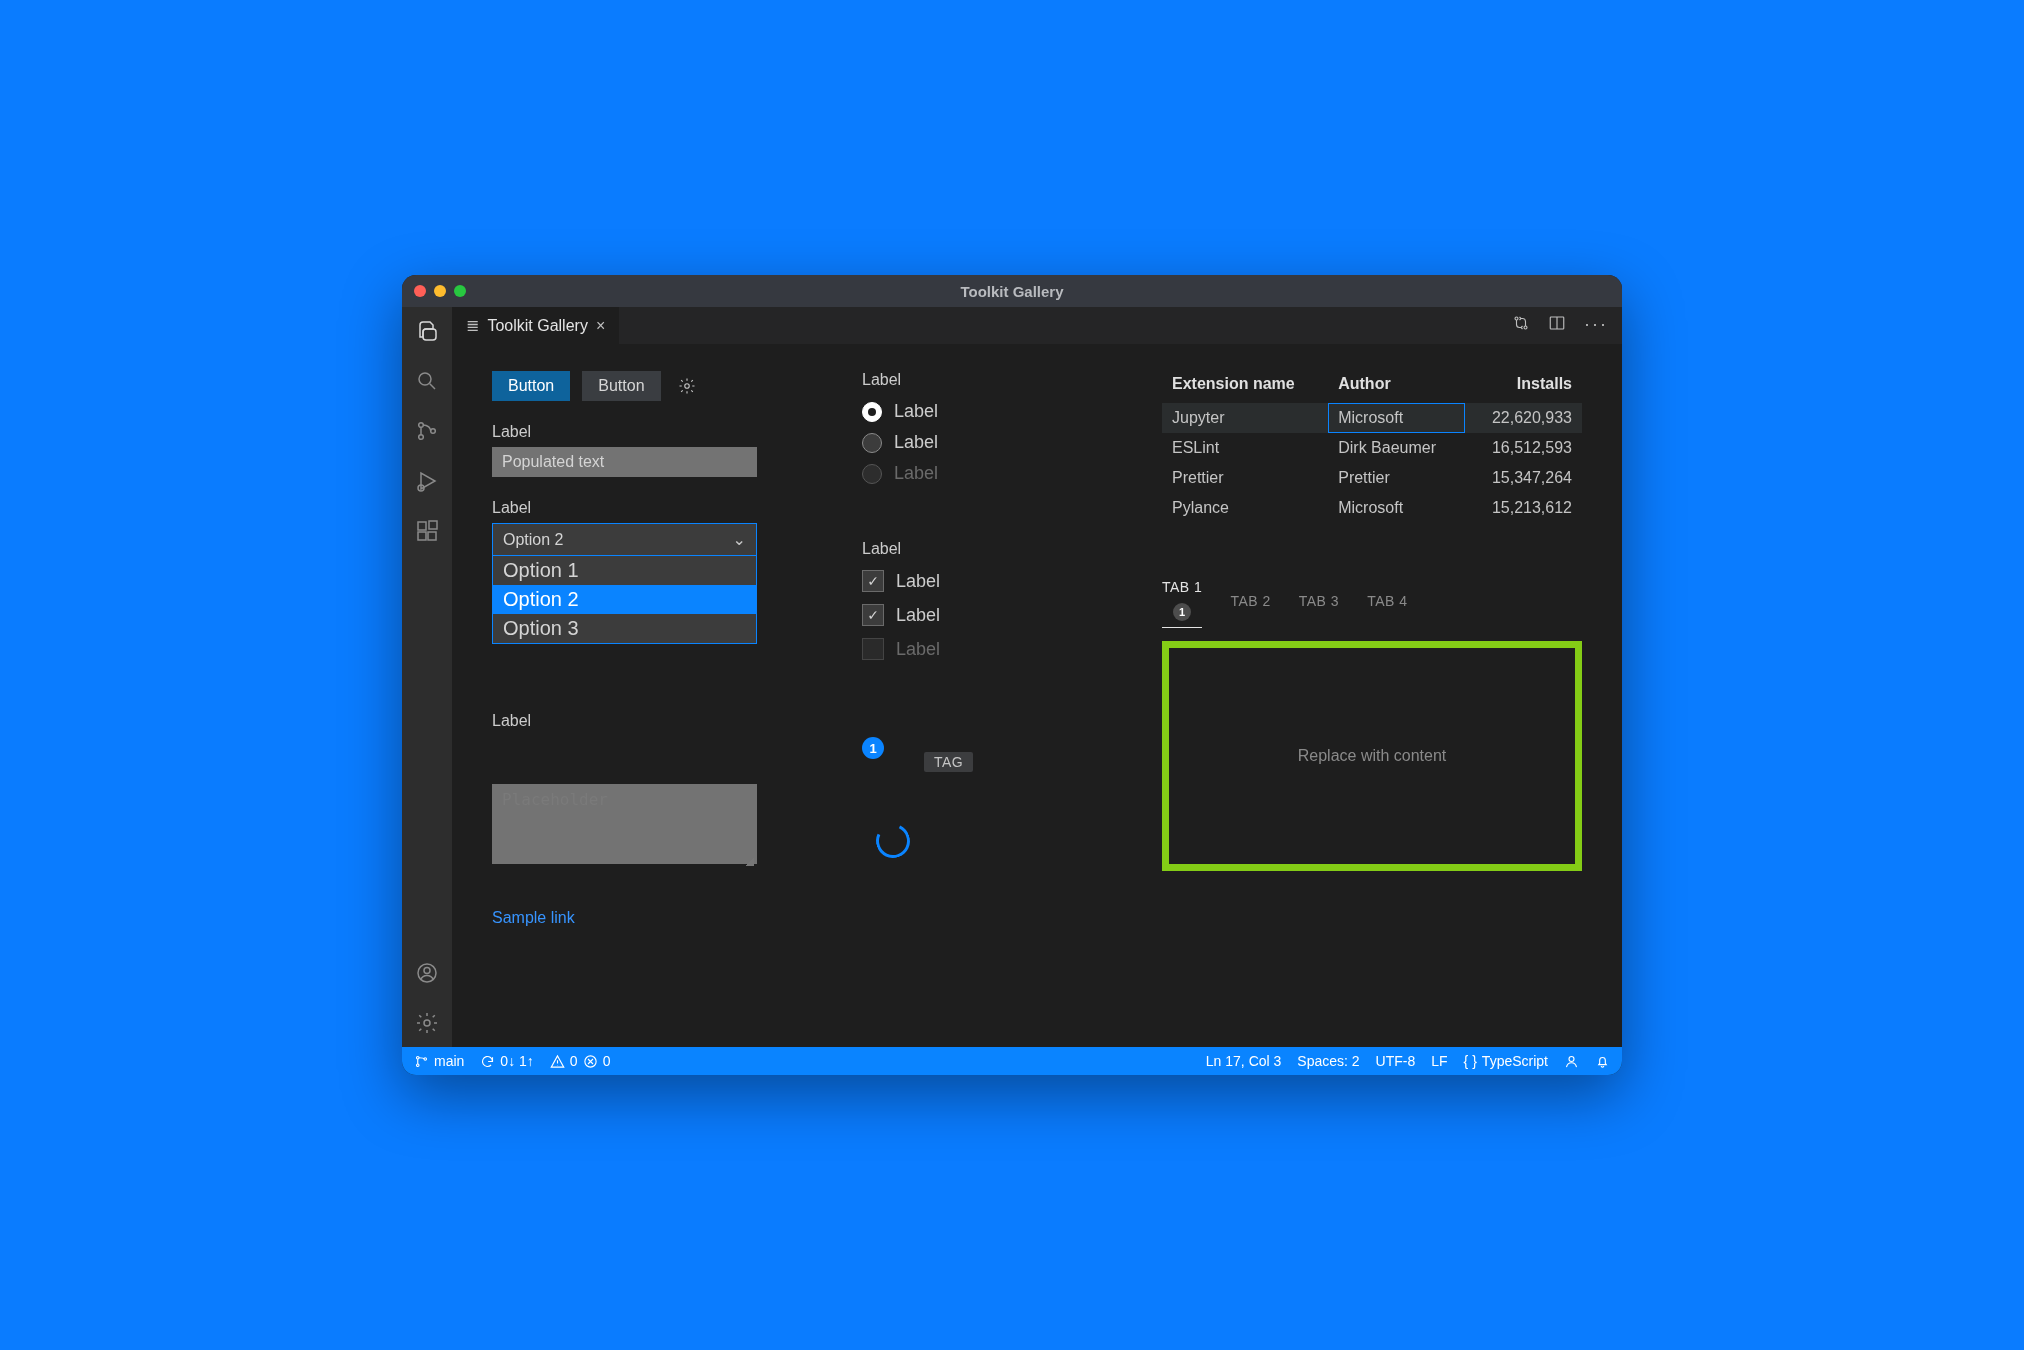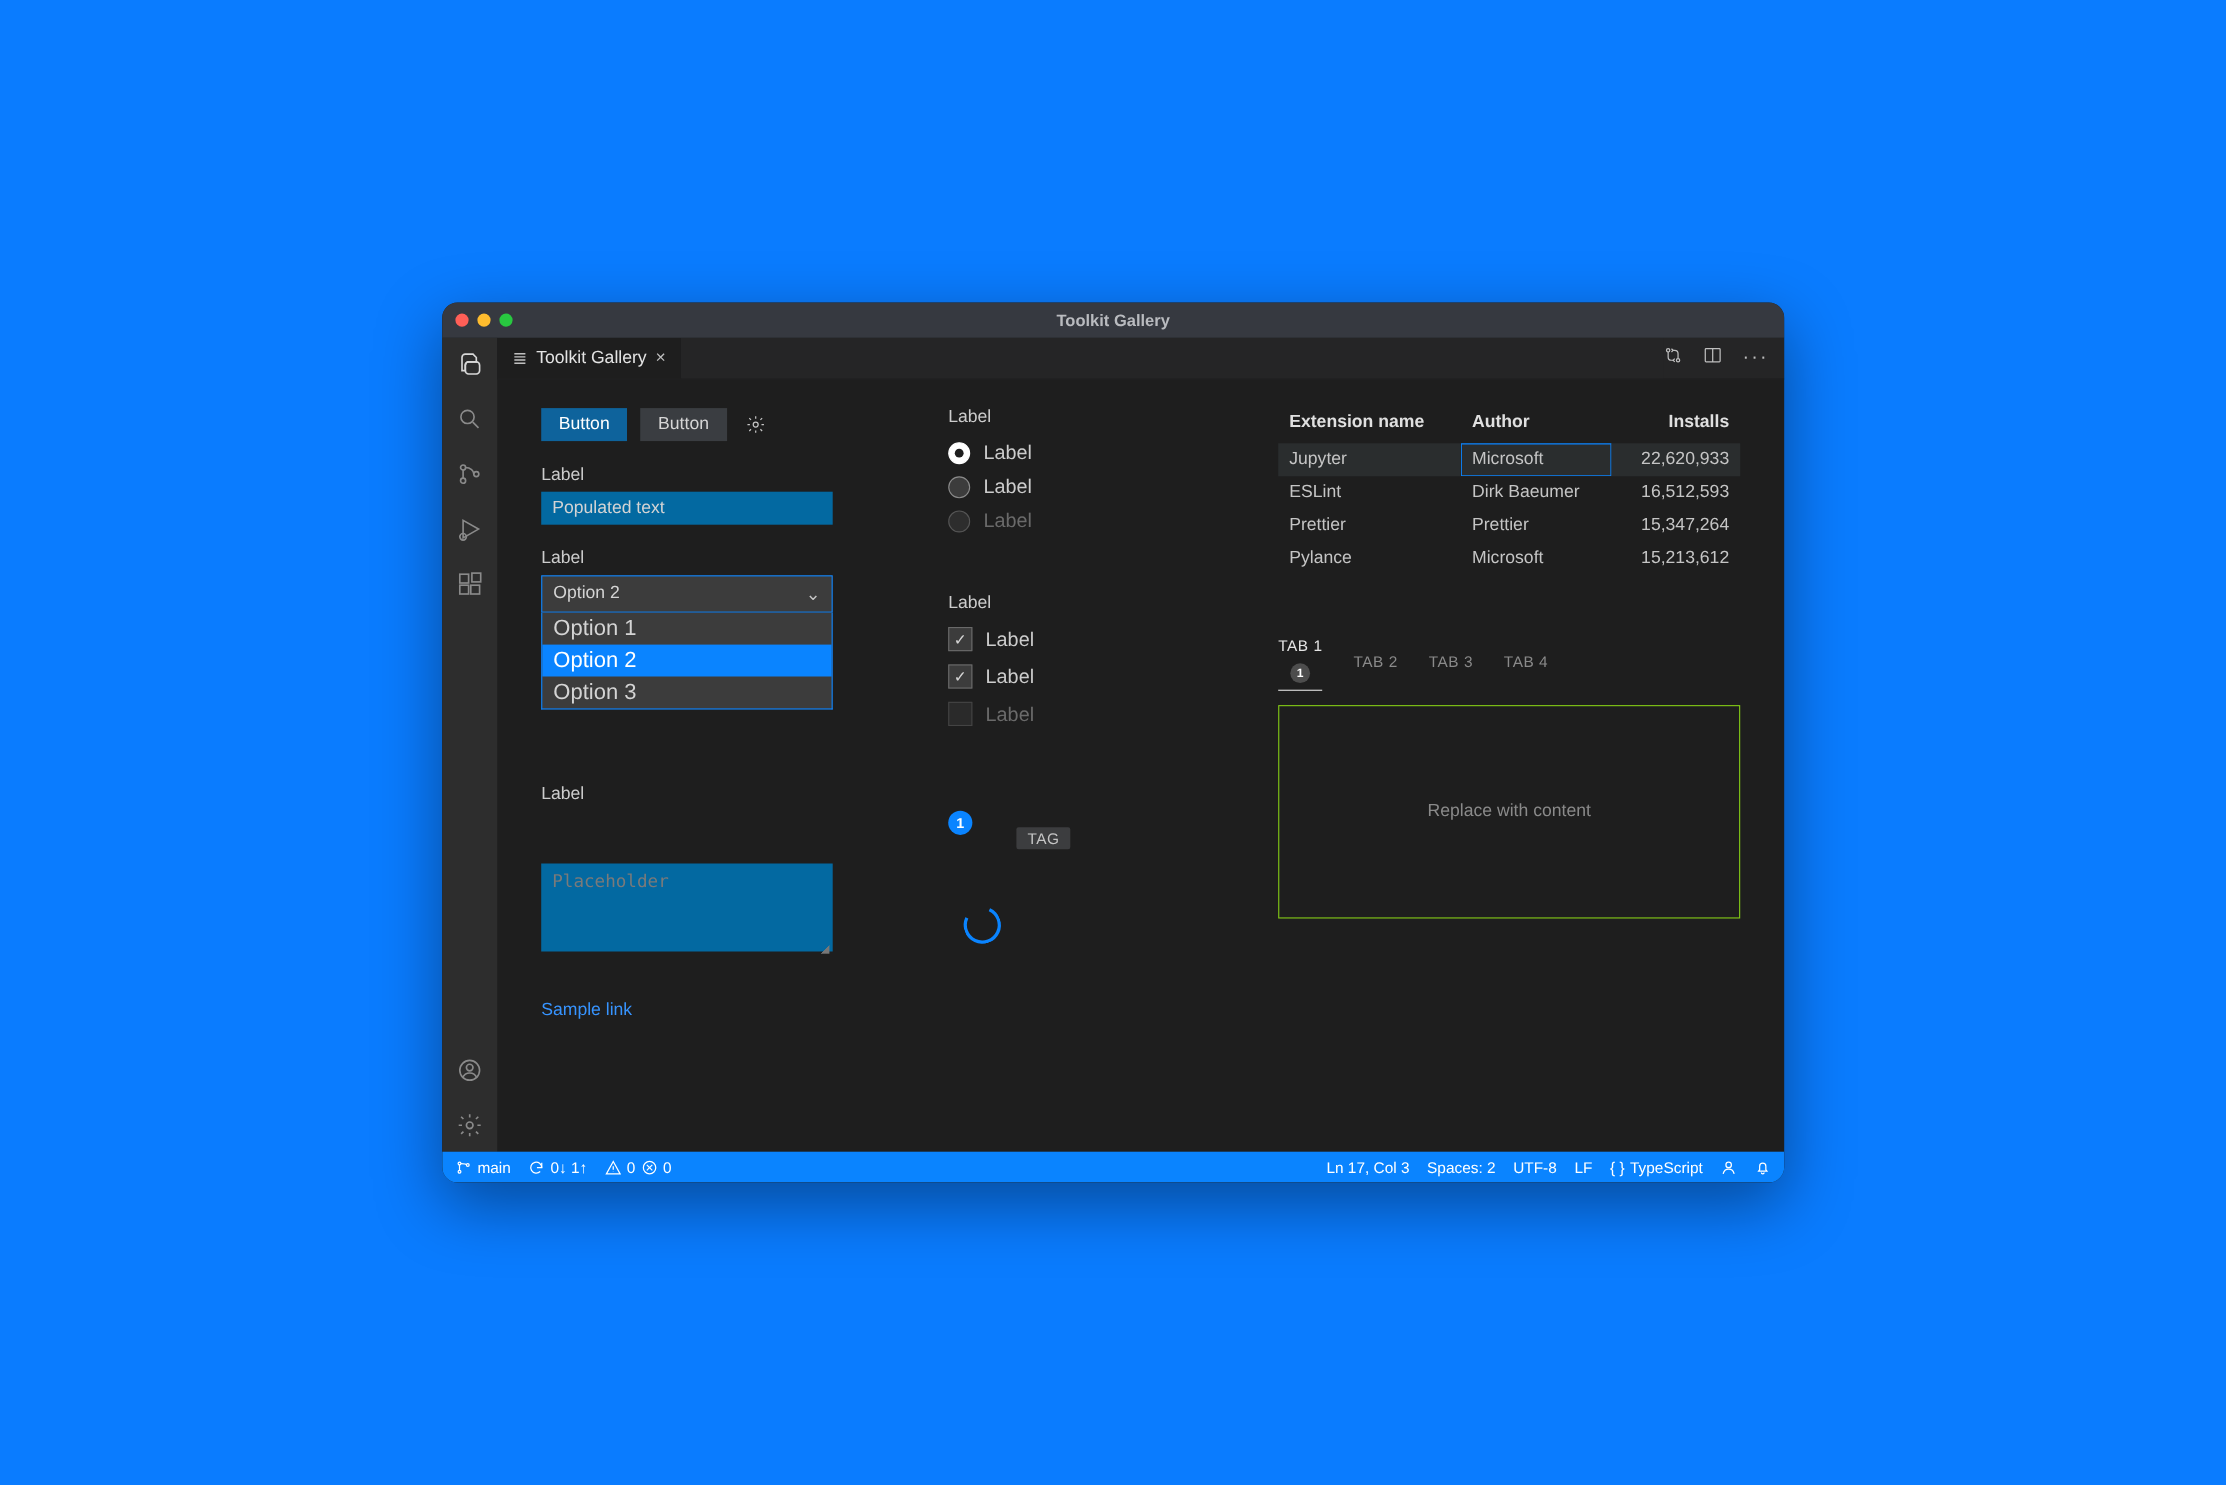--- a/index.html
+++ b/index.html
@@ -95,21 +95,21 @@
   }
   .btn.secondary { background:#3a3d41; color:#d6d6d6; }
   .icon-btn {
     width:28px;height:28px; display:flex;align-items:center;justify-content:center;
     color:#c5c5c5; cursor:pointer;
   }
   .icon-btn svg { width:18px;height:18px; stroke:currentColor; fill:none; stroke-width:1.5; }
 
   .field-group { display:flex; flex-direction:column; gap:6px; }
   .text-input {
-    background:#0369a1; border:none; color:#d4d4d4;
+    background:#737373; border:none; color:#d4d4d4;
     padding:6px 10px; font-size:16px; width:265px;
   }
   .text-input::placeholder { color:#7a7a7a; }
 
   .select-wrap { position:relative; width:265px; }
   .select-box {
     background:#3c3c3c; border:1px solid #0a84ff; color:#d4d4d4;
     padding:6px 10px; font-size:16px; display:flex; justify-content:space-between; align-items:center;
     cursor:pointer;
   }
@@ -174,21 +174,21 @@
   .table tr.hl td { background:#2a2d2e; }
   .table td.focus { box-shadow: inset 0 0 0 1px #0a84ff; }
 
   .tabs-strip { display:flex; gap:28px; align-items:center; border-bottom:1px solid transparent; }
   .tab-pill {
     font-size:14px; letter-spacing:0.5px; color:#8a8a8a; padding:6px 0;
     display:flex; align-items:center; gap:8px; cursor:pointer;flex-direction:column;
   }
   .tab-pill.active { color:#e4e4e4; border-bottom:1px solid #e4e4e4; }
   .tab-panel {
-    border:1px solid #84cc16; height:194px; margin-top:12px;
+    border:7px solid #84cc16; height:230px; margin-top:12px;
     display:flex; align-items:center; justify-content:center;
     color:#8a8a8a; font-size:16px;
   }
 
   .statusbar {
     height:28px; background:#0a84ff; color:#fff;
     display:flex; align-items:center; padding:0 12px; font-size:14px; gap:16px;
     flex-shrink:0;
   }
   .statusbar .sb-item { display:flex; align-items:center; gap:5px; cursor:pointer; }

